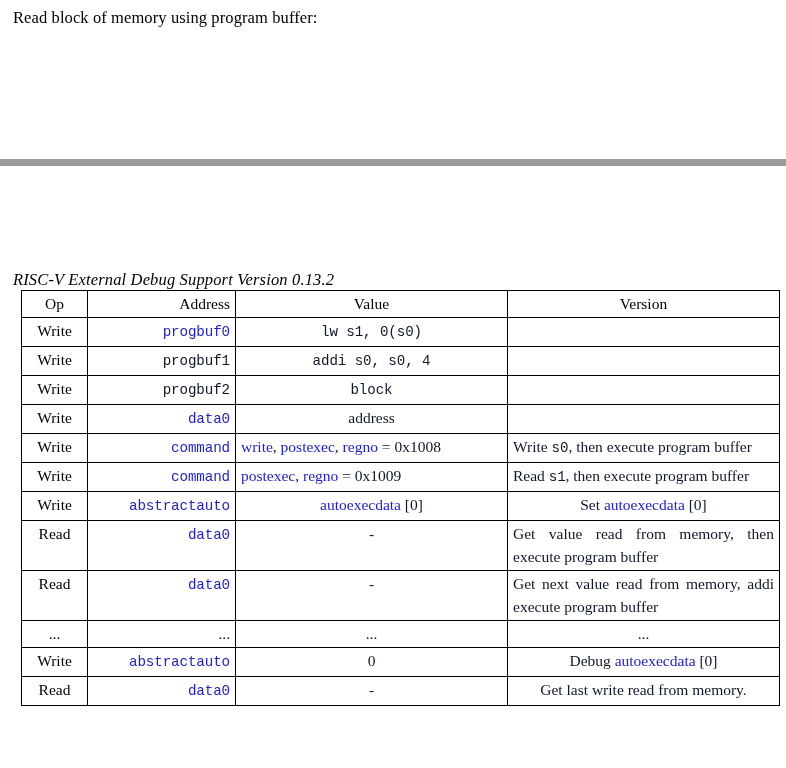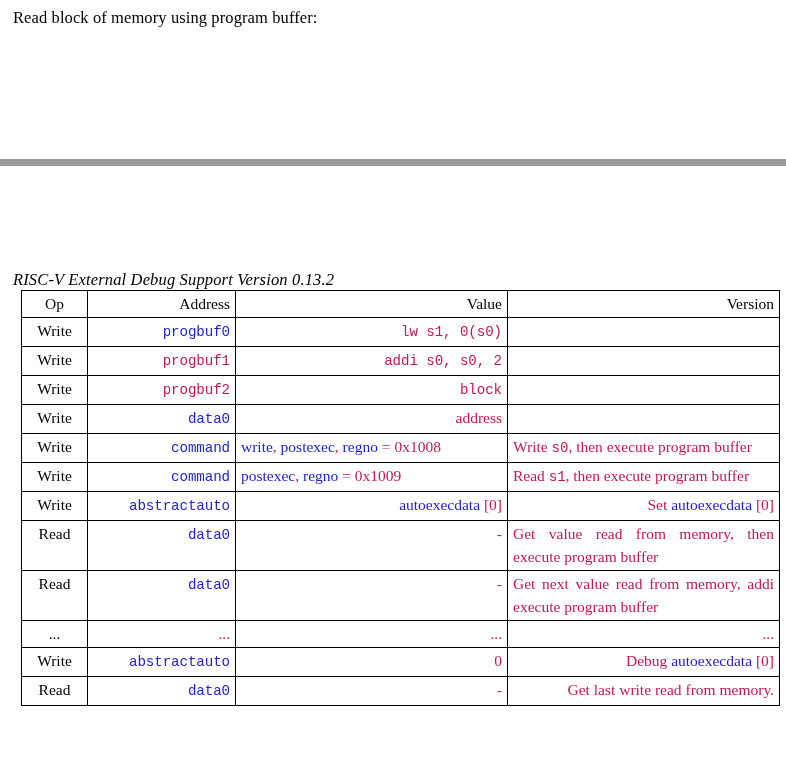--- a/index.html
+++ b/index.html
@@ -75,31 +75,31 @@
     border: 1px solid #000000;
     padding: 1px 5px 2px 5px;
     vertical-align: top;
     line-height: 23px;
     font-size: 15.5px;
   }
 
   
   .al-center { text-align: center; }
   .al-right  { text-align: right; }
-  .al-left   { text-align: right; }
+  .al-left   { text-align: center; }
   .al-just   { text-align: justify; text-align-last: left; }
 
   
   .mono {
     font-family: "Liberation Mono", "DejaVu Sans Mono", monospace;
     font-size: 14.2px;
     letter-spacing: -0.1px;
   }
   .lnk   { color: #2222cc; }
-  .plain { color: #be185d; }
+  .plain { color: #0f172a; }
 </style>
 </head>
 <body>
 
 <div class="intro-line">Read block of memory using program buffer:</div>
 
 <div class="page-rule"></div>
 
 <div class="running-header">RISC-V External Debug Support Version 0.13.2</div>
 
@@ -122,21 +122,21 @@
     <tbody id="table-body">
         <tr>
           <td class="al-center">Write</td>
           <td class="al-right"><span class="mono lnk">progbuf0</span></td>
           <td class="al-left"><span class="mono plain">lw s1, 0(s0)</span></td>
           <td class="al-left"></td>
         </tr>
         <tr>
           <td class="al-center">Write</td>
           <td class="al-right"><span class="mono plain">progbuf1</span></td>
-          <td class="al-left"><span class="mono plain">addi s0, s0, 2</span></td>
+          <td class="al-left"><span class="mono plain">addi s0, s0, 4</span></td>
           <td class="al-left"></td>
         </tr>
         <tr>
           <td class="al-center">Write</td>
           <td class="al-right"><span class="mono plain">progbuf2</span></td>
           <td class="al-left"><span class="mono plain">block</span></td>
           <td class="al-left"></td>
         </tr>
         <tr>
           <td class="al-center">Write</td>

